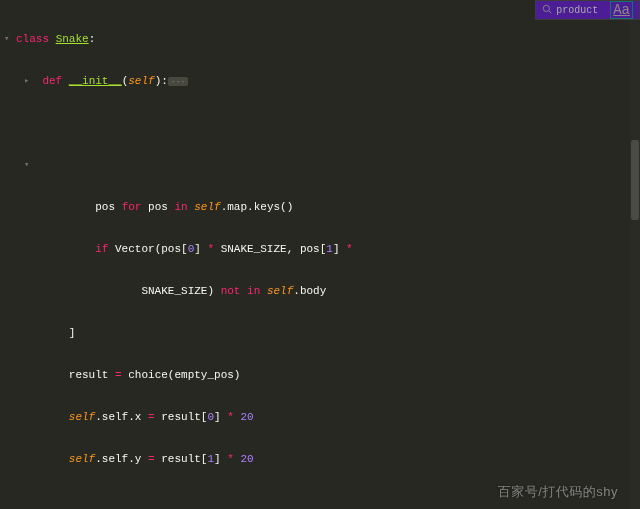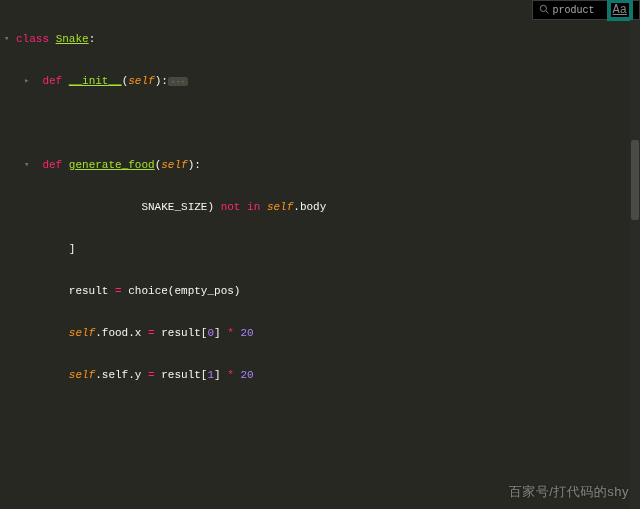--- a/index.html
+++ b/index.html
@@ -14,27 +14,27 @@
     position: relative;
   }
   .topbar {
     position: absolute;
     top: 0; right: 0;
     height: 20px;
     display: flex;
     align-items: center;
     gap: 4px;
     padding: 2px 6px;
-    background: #000000;
+    background: #4c1d95;
     border: 1px solid #3c3d3a;
     font-size: 10px;
   }
   .search-icon svg { width: 10px; height: 10px; }
   .search-value { color: #aaa; min-width: 50px; }
-  .search-aa { color: #888; font-size: 12px; border: 4px solid #0f766e; padding: 0 2px; text-decoration: underline; }
+  .search-aa { color: #888; font-size: 14px; border: 1px solid #0f766e; padding: 0 2px; text-decoration: underline; }
   .editor {
     padding: 4px 0 4px 6px;
     line-height: 14px;
     white-space: pre;
     position: relative;
   }
   .line { height: 14px; position: relative; }
   .fold {
     position: absolute;
     left: -2px;
@@ -47,21 +47,21 @@
   .kw { color: #f92672; } 
   .fn { color: #a6e22e; text-decoration: underline; }        
   .op { color: #f92672; }        
   .num { color: #ae81ff; }
   .prm { color: #fd971f; font-style: italic; }        
   .txt { color: #f8f8f2; }
   .dots { background: #48483e; color: #888; padding: 0 3px; border-radius: 2px; font-size: 8px; }
   .watermark {
     position: absolute;
     bottom: 8px;
-    right: 11px;
+    right: 22px;
     color: rgba(255,255,255,0.45);
     font-family: "Microsoft YaHei", sans-serif;
     font-size: 13px;
     font-weight: 400;
     letter-spacing: 0.5px;
     text-shadow: 0 0 2px rgba(0,0,0,0.5);
   }
   .scrollbar {
     position: absolute;
     right: 0; top: 20px; bottom: 0;
@@ -89,25 +89,27 @@
       </svg>
   </span>
   <span class="search-value">product</span>
   <span class="search-aa">Aa</span>
 </div>
 
 <div class="editor">
   <div class="line"><span class="fold">▾</span><span class="code"><span class="kw">class</span> <span class="fn">Snake</span><span class="txt">:</span></span></div>
   <div class="line"><span class="fold" style="left:18px">▸</span><span class="code">    <span class="kw">def</span> <span class="fn">__init__</span><span class="txt">(</span><span class="prm">self</span><span class="txt">):</span><span class="dots">···</span></span></div>
   <div class="line"></div>
-  <div class="line"><span class="fold" style="left:18px">▾</span><span class="code">    <span class="kw">def</span> <span class="fn">generate_food</span><span class="txt">(</span><span class="prm">self</span><span class="txt">):</span></span></div>
+  <div class="line"><span class="fold" style="left:18px">▾</span></div>
+  <div class="line"><span class="code">            <span class="txt">pos </span><span class="kw">for</span><span class="txt"> pos </span><span class="kw">in</span><span class="txt"> </span><span class="prm">self</span><span class="txt">.map.keys()</span></span></div>
+  <div class="line"><span class="code">            <span class="kw">if</span><span class="txt"> Vector(pos[</span><span class="num">0</span><span class="txt">] </span><span class="op">*</span><span class="txt"> SNAKE_SIZE, pos[</span><span class="num">1</span><span class="txt">] </span><span class="op">*</span></span></div>
   <div class="line"><span class="code">                   <span class="txt">SNAKE_SIZE) </span><span class="kw">not</span><span class="txt"> </span><span class="kw">in</span><span class="txt"> </span><span class="prm">self</span><span class="txt">.body</span></span></div>
   <div class="line"><span class="code">        <span class="txt">]</span></span></div>
   <div class="line"><span class="code">        <span class="txt">result </span><span class="op">=</span><span class="txt"> choice(empty_pos)</span></span></div>
-  <div class="line"><span class="code">        <span class="prm">self</span><span class="txt">.food.x </span><span class="op">=</span><span class="txt"> result[</span><span class="num">0</span><span class="txt">] </span><span class="op">*</span><span class="txt"> </span><span class="num">20</span></span></div>
+  <div class="line"><span class="code">        <span class="prm">self</span><span class="txt">.self.x </span><span class="op">=</span><span class="txt"> result[</span><span class="num">0</span><span class="txt">] </span><span class="op">*</span><span class="txt"> </span><span class="num">20</span></span></div>
   <div class="line"><span class="code">        <span class="prm">self</span><span class="txt">.self.y </span><span class="op">=</span><span class="txt"> result[</span><span class="num">1</span><span class="txt">] </span><span class="op">*</span><span class="txt"> </span><span class="num">20</span></span></div>
   
   
   
   
   
   
   
   
   

